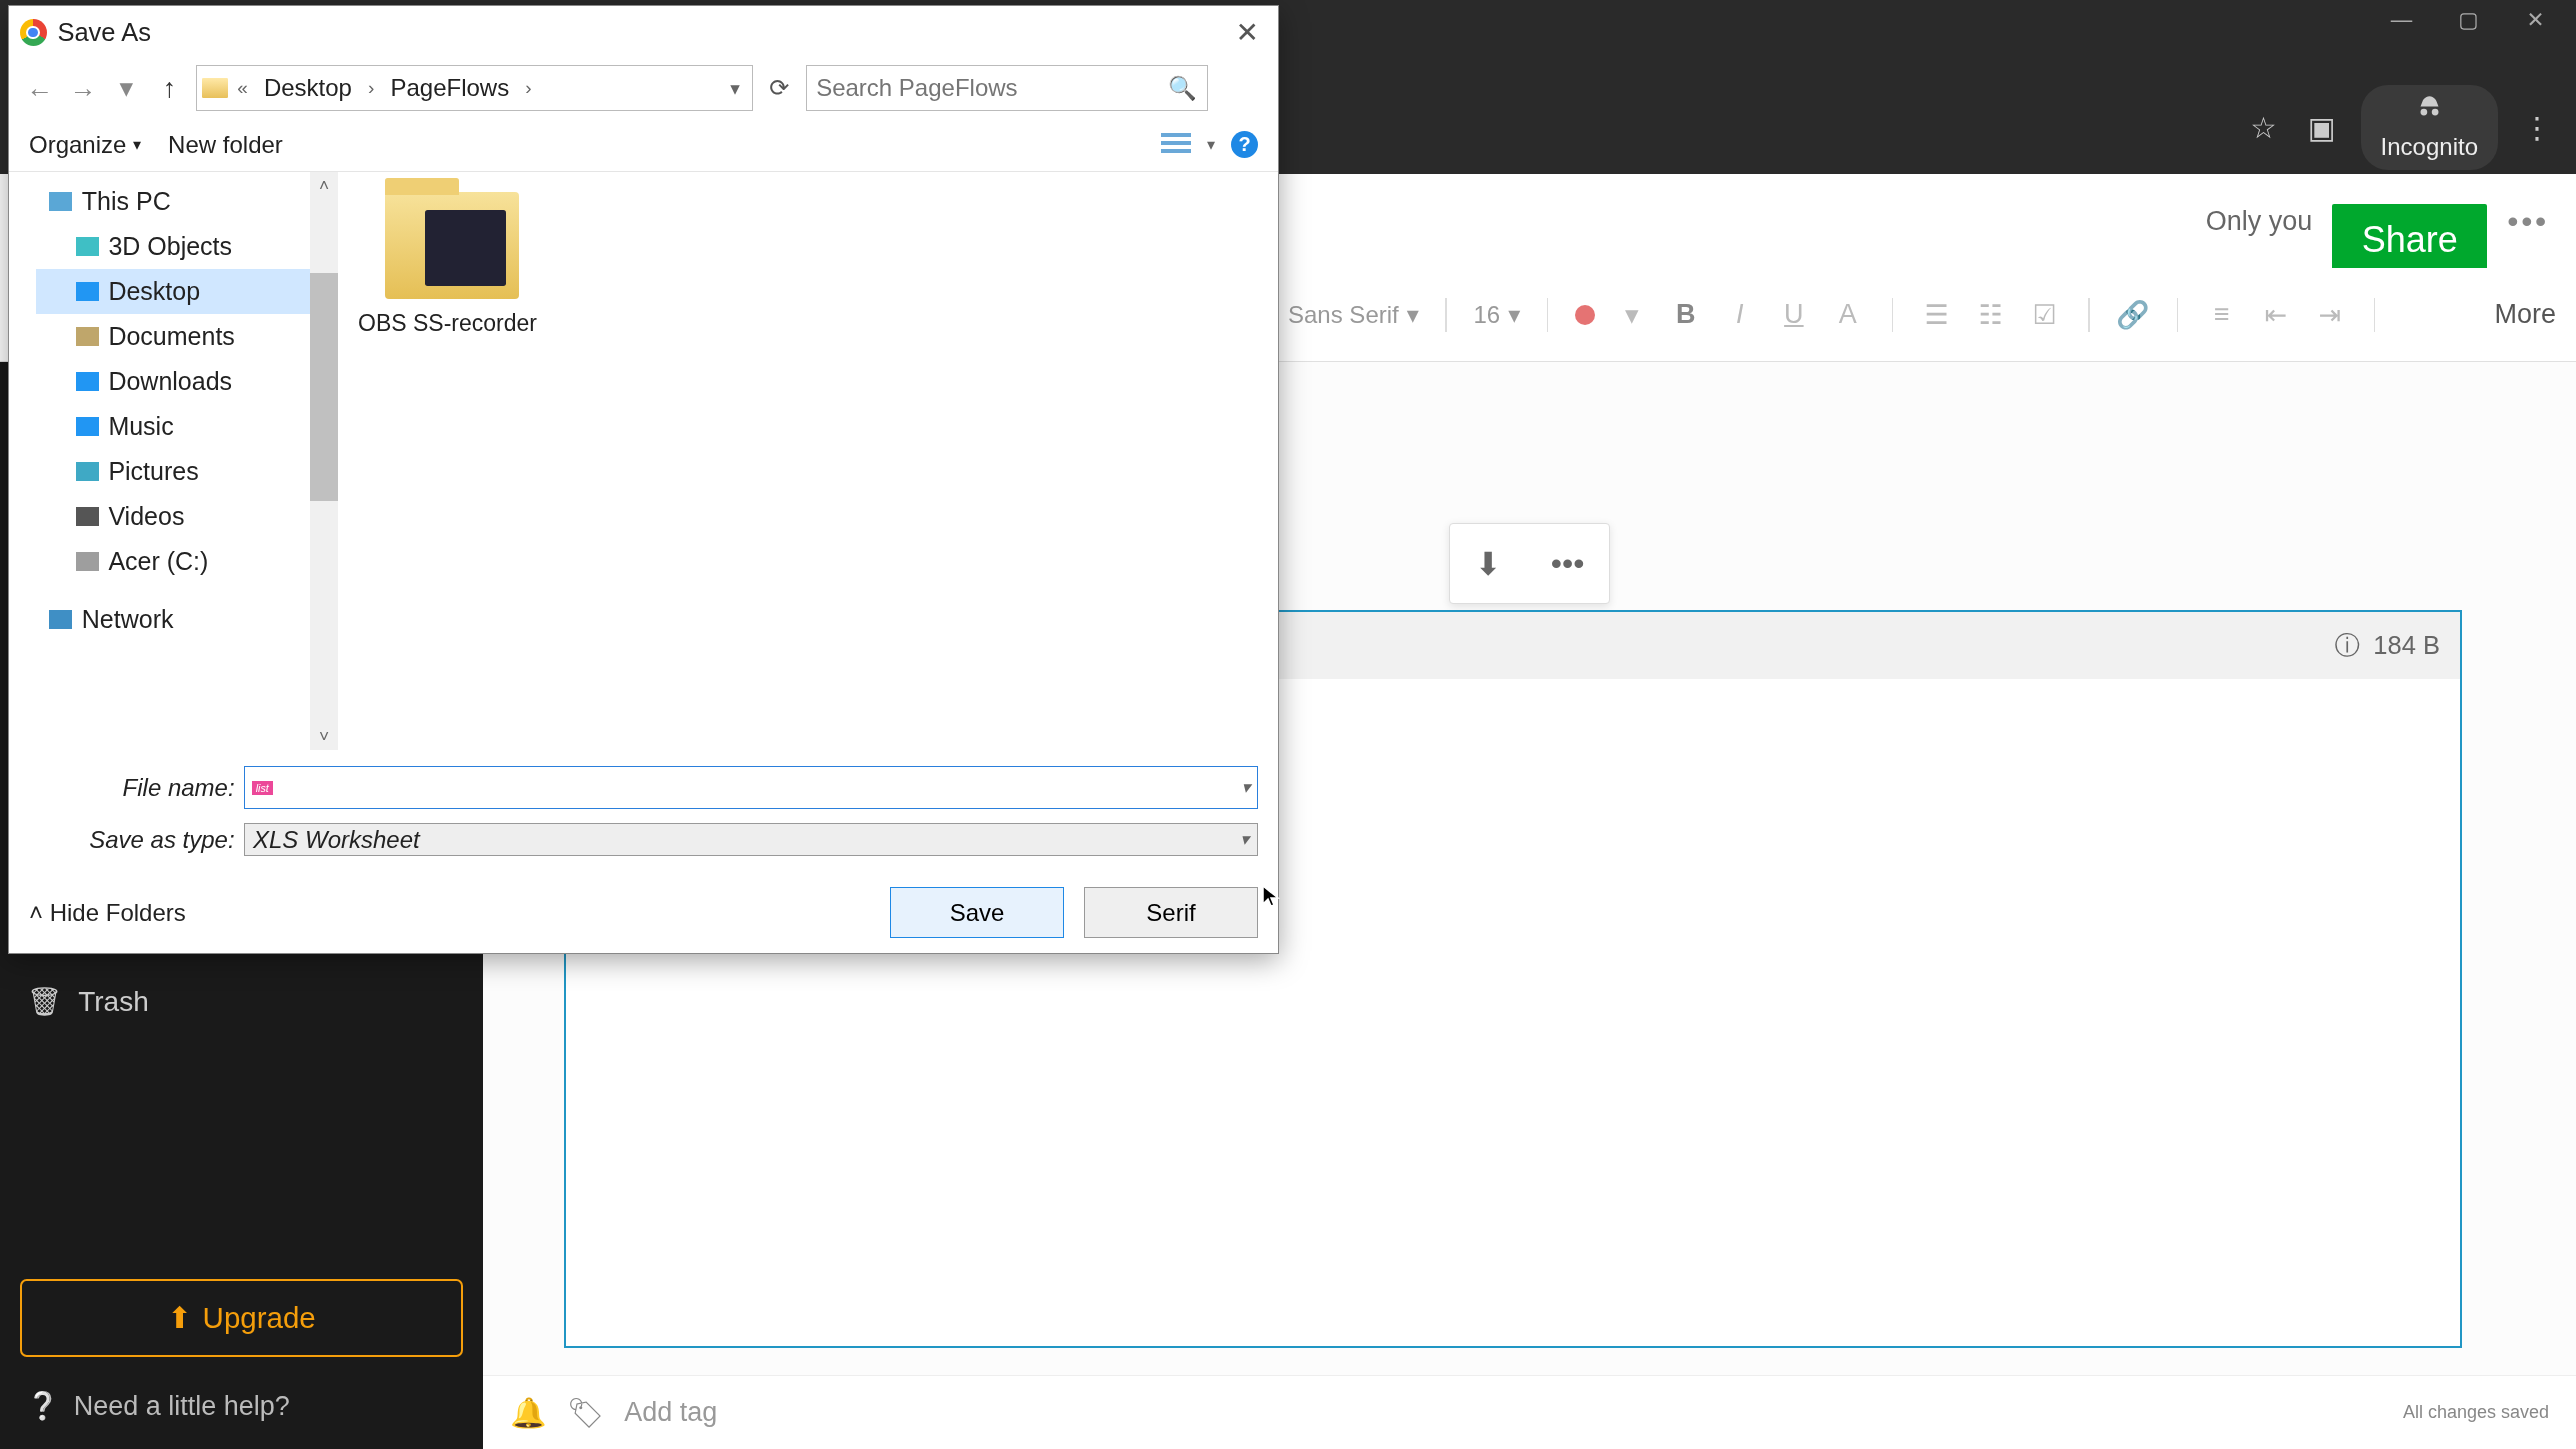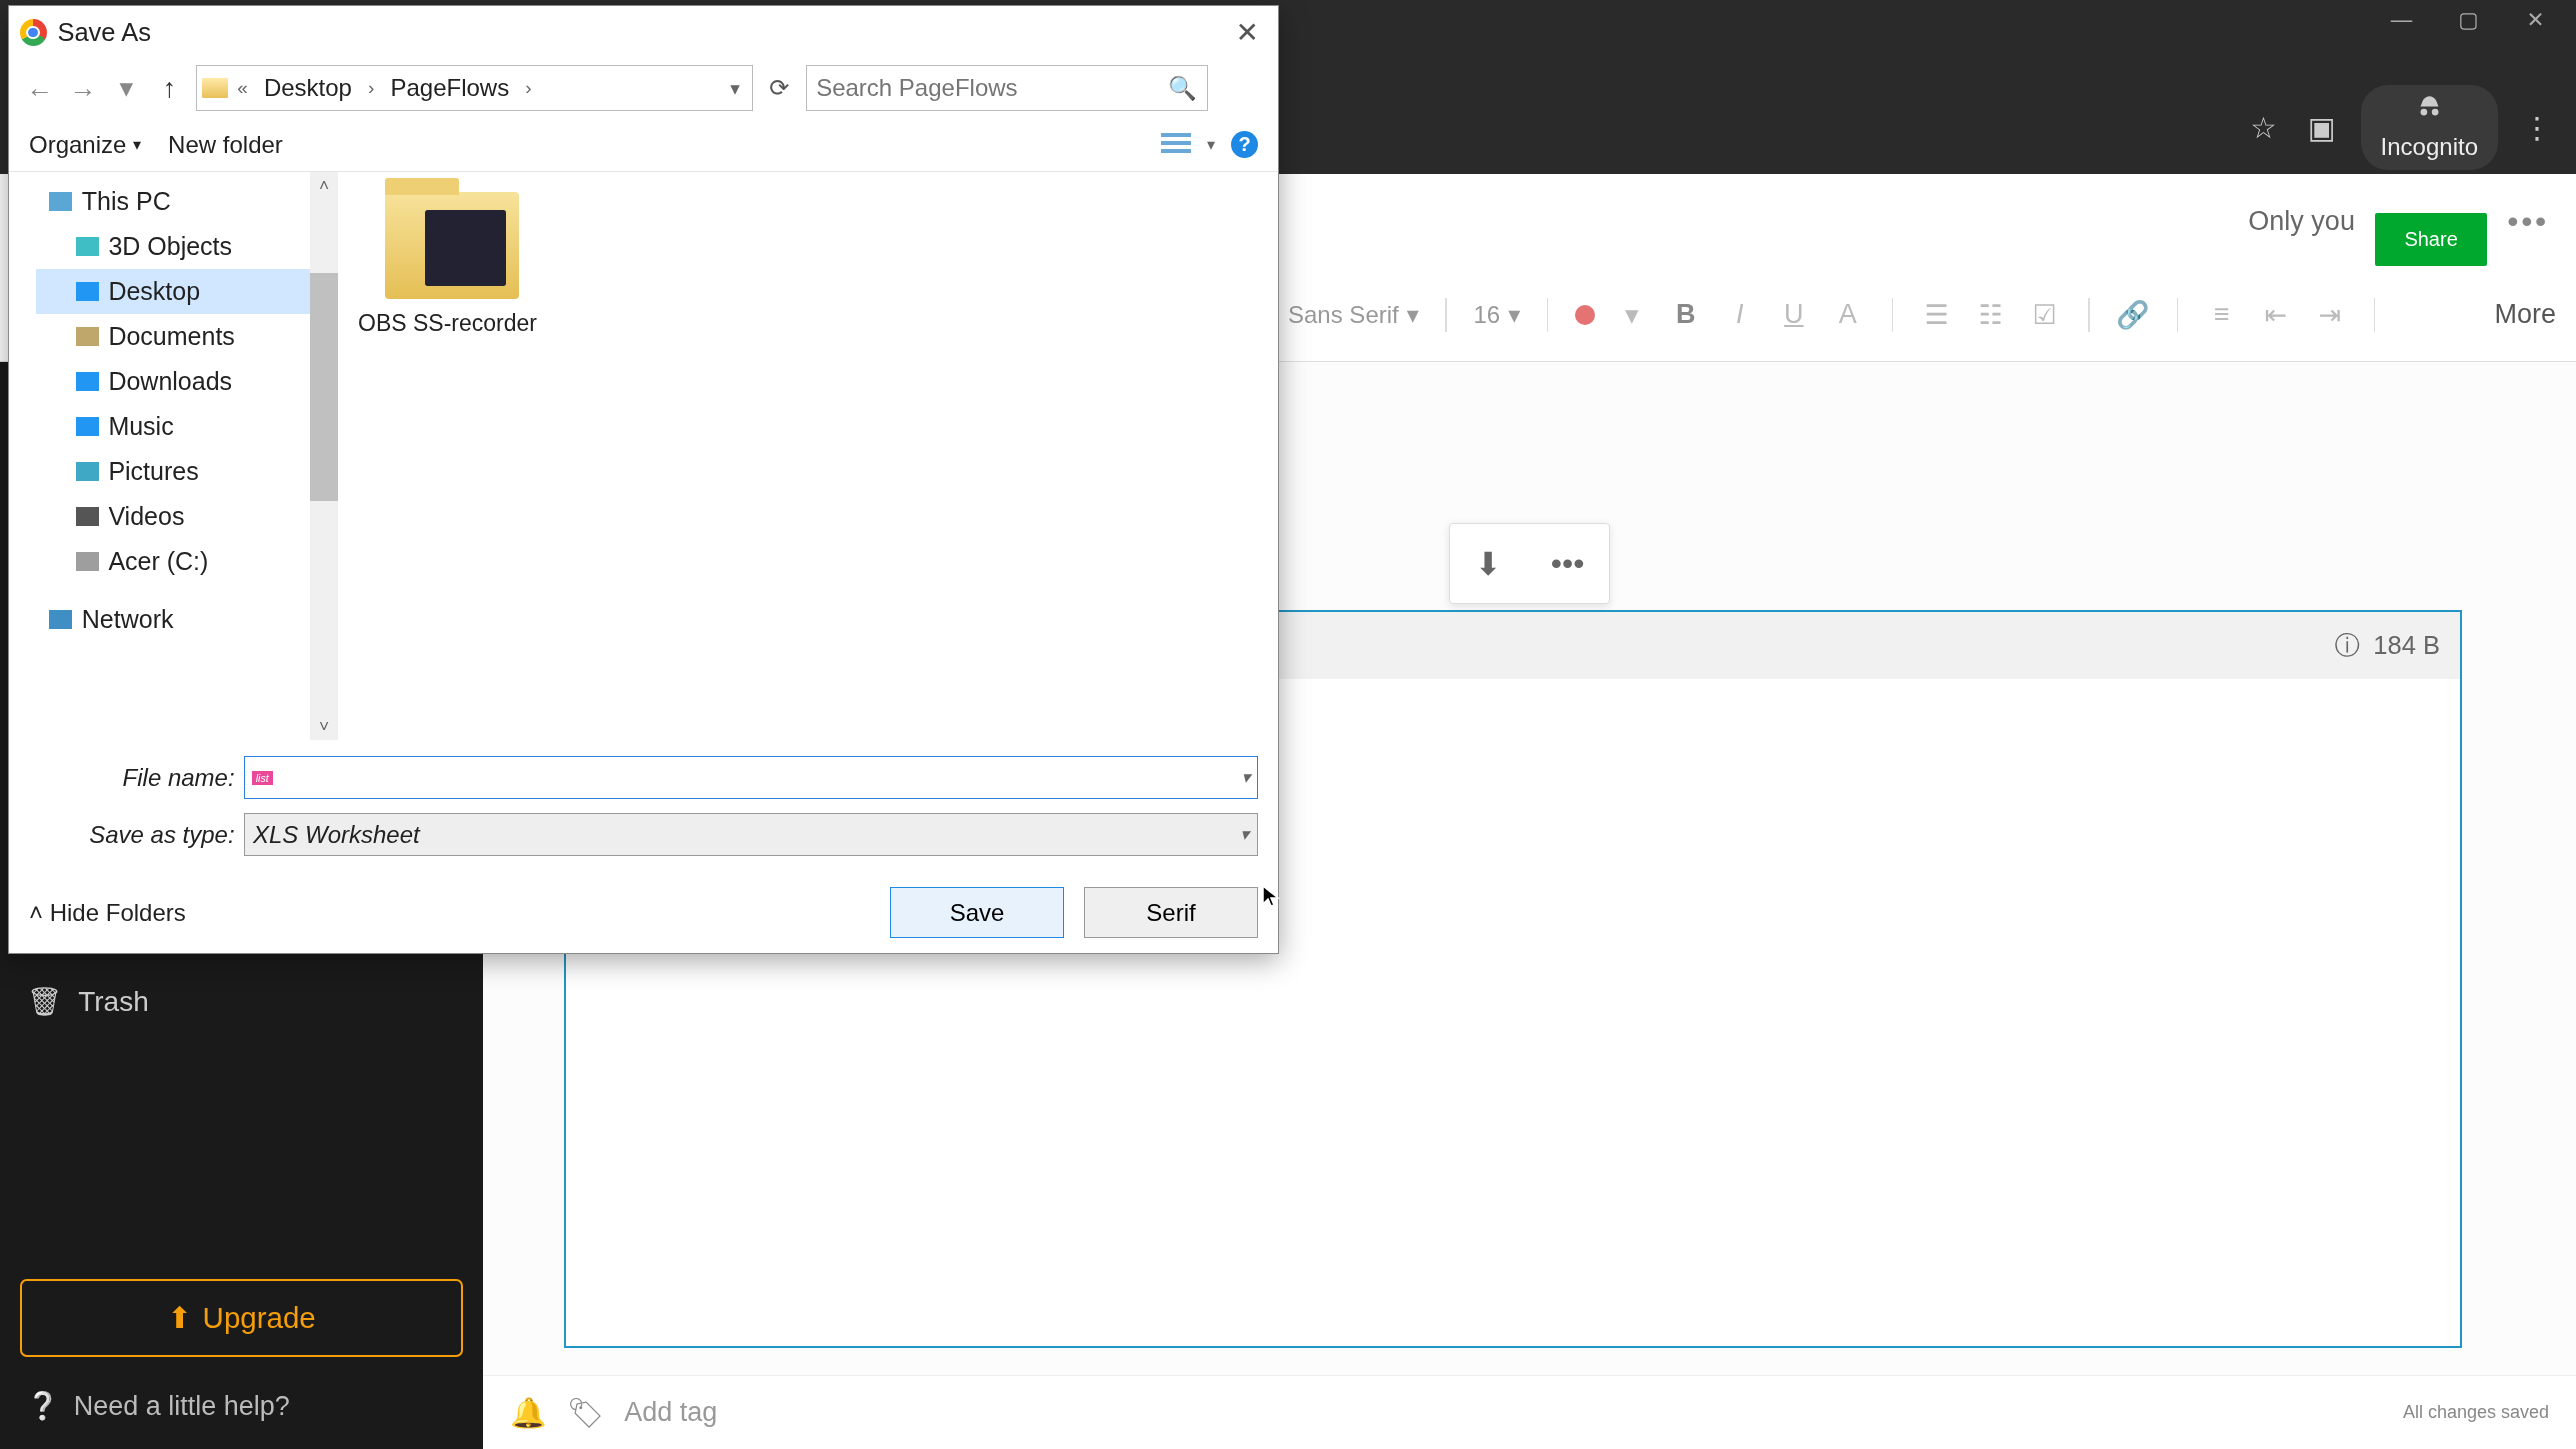--- a/index.html
+++ b/index.html
@@ -16,21 +16,21 @@
 .tool-icon { width: 38px; height: 38px; color: #ccc; display: flex; align-items: center; justify-content: center; font-size: 29.5px; }
 .incognito-pill { display: flex; align-items: center; gap: 12px; background: #3a3a3a; border-radius: 27px; padding: 9.4px 20px; color: #eee; font-size: 24px; flex-direction: column; }
 .incognito-pill svg { width: 27px; height: 27px; fill: #ccc; }
 
 
 .app-header {
   position: absolute; top: 174px; left: 0; right: 0; height: 94px;
   background: #fff; display: flex; align-items: center; justify-content: flex-end; padding-right: 27px; gap: 20px;
 }
 .only-you { color: #666; font-size: 27px; }
-.share-btn { background: #00a82d; color: #fff; border: none; border-radius: 2px; font-size: 20px; font-weight: 500; padding: 14.8px 29.5px; margin-top: 37px; }
+.share-btn { background: #00a82d; color: #fff; border: none; border-radius: 2px; font-size: 36px; font-weight: 500; padding: 14.8px 29.5px; margin-top: 37px; }
 .more-dots { color: #888; font-size: 32px; letter-spacing: 2.7px; }
 
 .toolbar {
   position: absolute; top: 268px; left: 0; right: 0; height: 94px;
   background: #fff; border-bottom: 0.7px solid #e0e0e0; display: flex; align-items: center; padding-left: 1288px; gap: 20px;
 }
 .tb-sel { color: #999; font-size: 24px; display: flex; align-items: center; gap: 8px; }
 .tb-sep { width: 1.3px; height: 34px; background: #ddd; margin: 0 6.7px; }
 .tb-ico { color: #bbb; font-size: 27px; width: 34px; text-align: center; }
 .color-dot { width: 20px; height: 20px; border-radius: 50%; background: #e57373; }
@@ -145,21 +145,21 @@
 .dlg-fields {
   padding: 16px 20px; display:grid; grid-template-columns: 215px 1fr; row-gap: 14px; align-items:center;font-style:italic;
 }
 .fld-label { font-size:24px; color:#222; text-align:right; padding-right:9.4px; }
 .fld-input {
   height: 43px; border:1.3px solid #2a7fdc; background:#fff; display:flex; align-items:center; padding:0 6.7px;
 }
 .fld-input .sel { background:#ec4899; color:#fff; padding:1.3px 4px; }
 .fld-input .dd { color:#666; font-size:17.4px; }
 .fld-combo {
-  height: 43px; border:0.7px solid #999; background:#eee; display:flex; align-items:center; padding:0 8px;
+  height: 33px; border:0.7px solid #999; background:#eee; display:flex; align-items:center; padding:0 8px;
 }
 .fld-combo span:first-child { flex:1; font-size:24px; color:#222; }
 .fld-combo .dd { color:#666; font-size:17.4px; }
 
 .dlg-footer {
   height: 81px; display:flex; align-items:center; padding: 0 20px; gap: 20px;
 }
 .hide-folders { font-size:24px; color:#222; display:flex; align-items:center; gap:6.7px; }
 .dlg-btn {
   margin-left: 0; width: 174px; height: 51px; font-size:24px; border:0.7px solid #999; background:#efefef;

